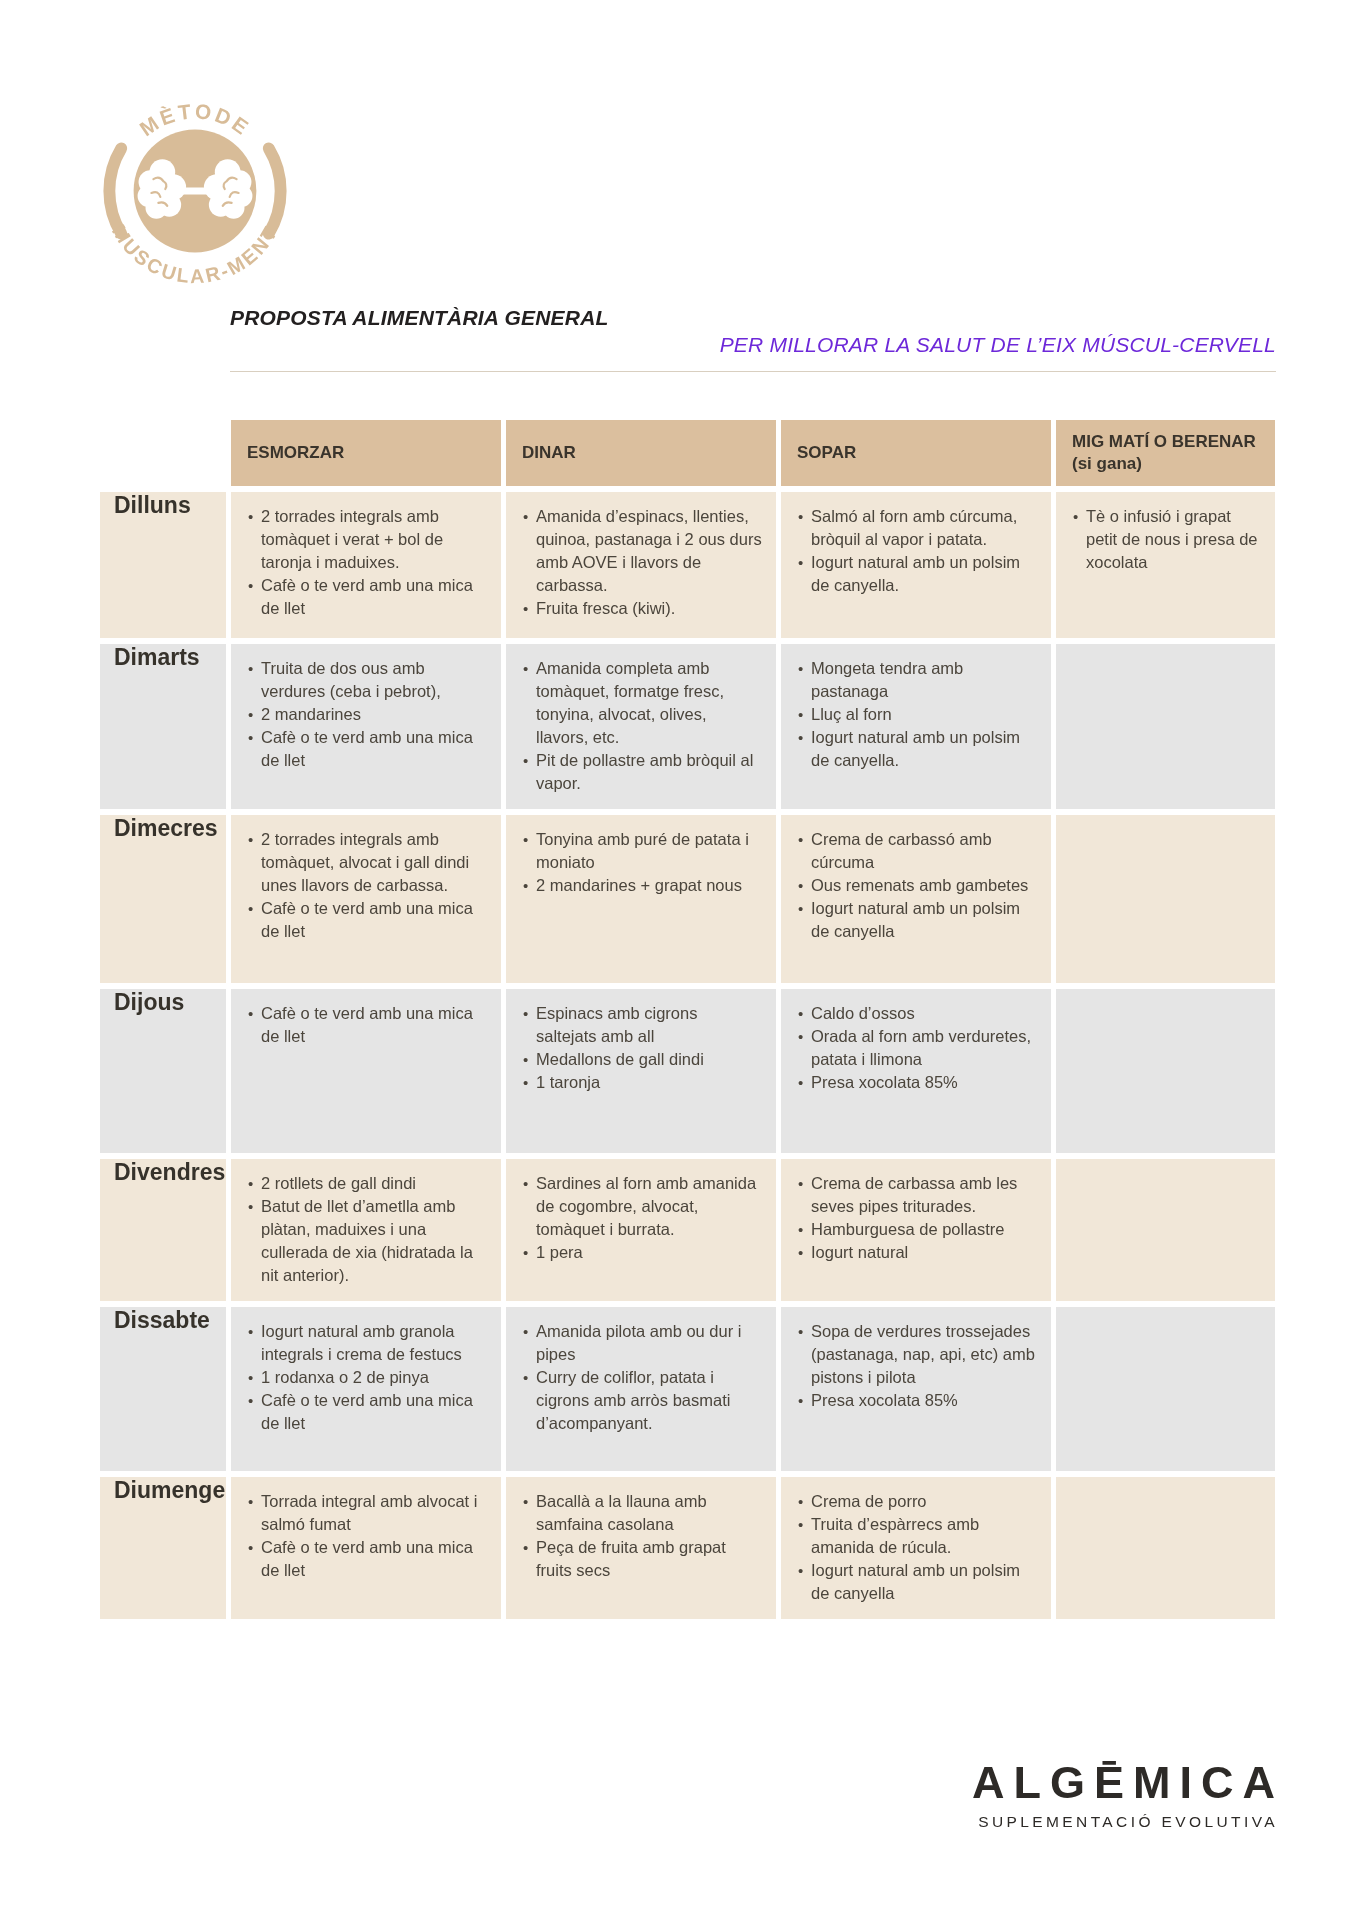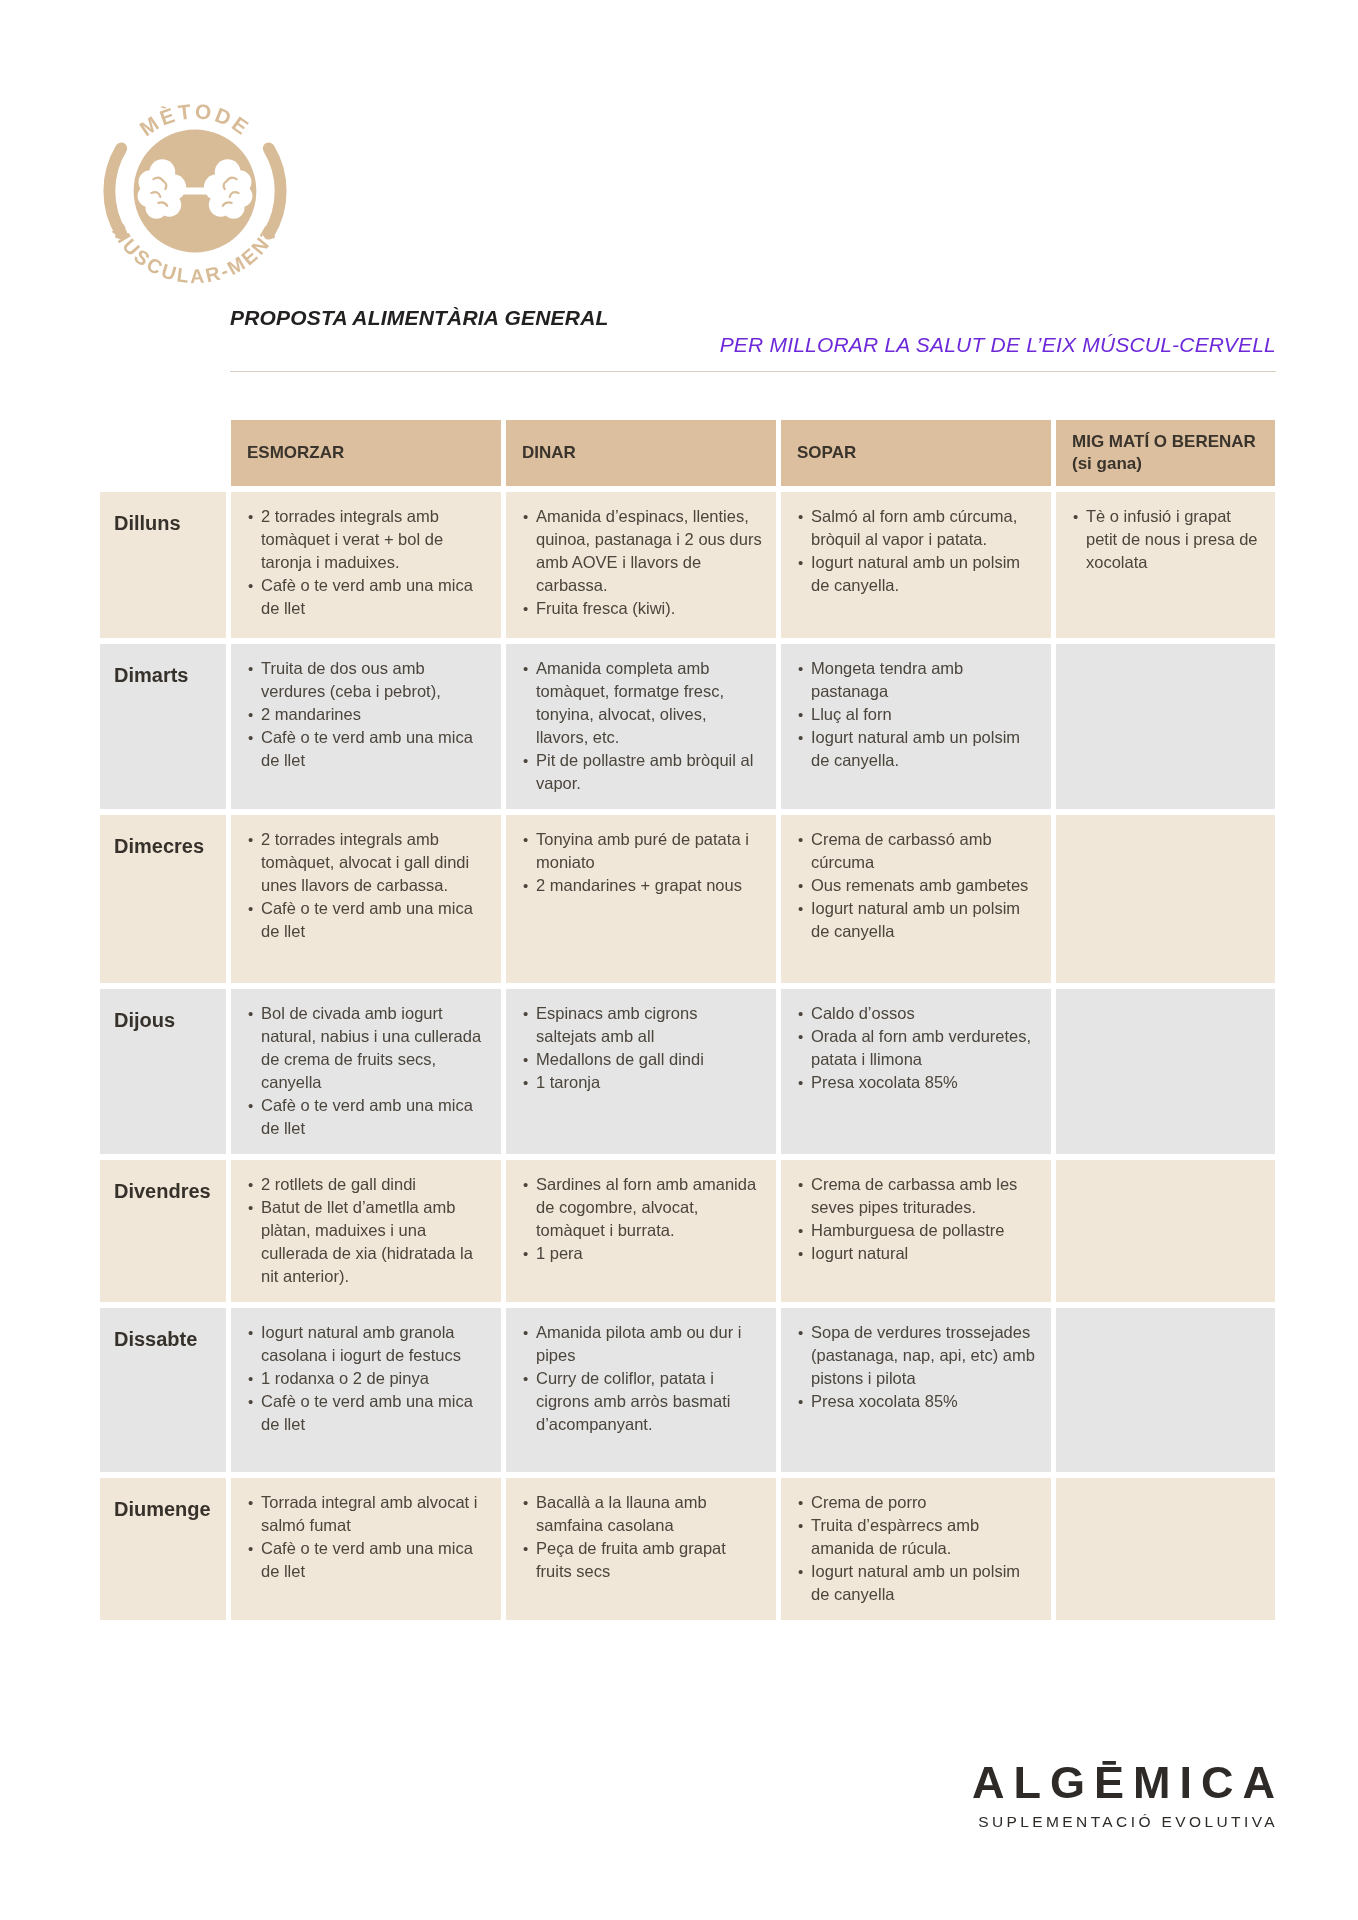--- a/index.html
+++ b/index.html
@@ -33,22 +33,22 @@
   .th{
     background:#dbbf9e;
     font-weight:bold;font-size:17px;color:#3a342c;
     padding:11px 14px 11px 16px;line-height:22px;
     min-height:62px;display:flex;flex-direction:column;justify-content:center;
   }
   .corner{background:transparent;}
   .trow.light .cell{background:#f1e7d8;}
   .trow.dark  .cell{background:#e5e5e5;}
   .day{
-    font-weight:bold;font-size:20px;color:#36322b;
-    padding:20px 10px 14px 14px;
+    font-weight:bold;font-size:23px;color:#36322b;
+    padding:0 10px 14px 14px;
   }
   ul.meal{
     margin:0;list-style:none;
     padding:13px 14px 14px 16px;
     font-size:16.5px;line-height:23px;
   }
   ul.meal li{position:relative;padding-left:14px;}
   ul.meal li::before{
     content:"\2022";
     position:absolute;left:1px;top:0;
@@ -187,21 +187,20 @@
         <ul class="cell meal">
           <li>Crema de carbassó amb cúrcuma</li>
           <li>Ous remenats amb gambetes</li>
           <li>Iogurt natural amb un polsim de canyella</li>
         </ul>
         <ul class="cell meal"></ul>
       </div>
       <div class="trow r4 dark">
         <div class="cell day">Dijous</div>
         <ul class="cell meal">
-          <li>Bol de civada amb iogurt natural, nabius i una cullerada de crema de fruits secs, canyella</li>
           <li>Cafè o te verd amb una mica de llet</li>
         </ul>
         <ul class="cell meal">
           <li>Espinacs amb cigrons saltejats amb all</li>
           <li>Medallons de gall dindi</li>
           <li>1 taronja</li>
         </ul>
         <ul class="cell meal">
           <li>Caldo d’ossos</li>
           <li>Orada al forn amb verduretes, patata i llimona</li>
@@ -222,21 +221,21 @@
         <ul class="cell meal">
           <li>Crema de carbassa amb les seves pipes triturades.</li>
           <li>Hamburguesa de pollastre</li>
           <li>Iogurt natural</li>
         </ul>
         <ul class="cell meal"></ul>
       </div>
       <div class="trow r6 dark">
         <div class="cell day">Dissabte</div>
         <ul class="cell meal">
-          <li>Iogurt natural amb granola casolana i iogurt de festucs</li>
+          <li>Iogurt natural amb granola integrals i crema de festucs</li>
           <li>1 rodanxa o 2 de pinya</li>
           <li>Cafè o te verd amb una mica de llet</li>
         </ul>
         <ul class="cell meal">
           <li>Amanida pilota amb ou dur i pipes</li>
           <li>Curry de coliflor, patata i cigrons amb arròs basmati d’acompanyant.</li>
         </ul>
         <ul class="cell meal">
           <li>Sopa de verdures trossejades (pastanaga, nap, api, etc) amb pistons i pilota</li>
           <li>Presa xocolata 85%</li>

